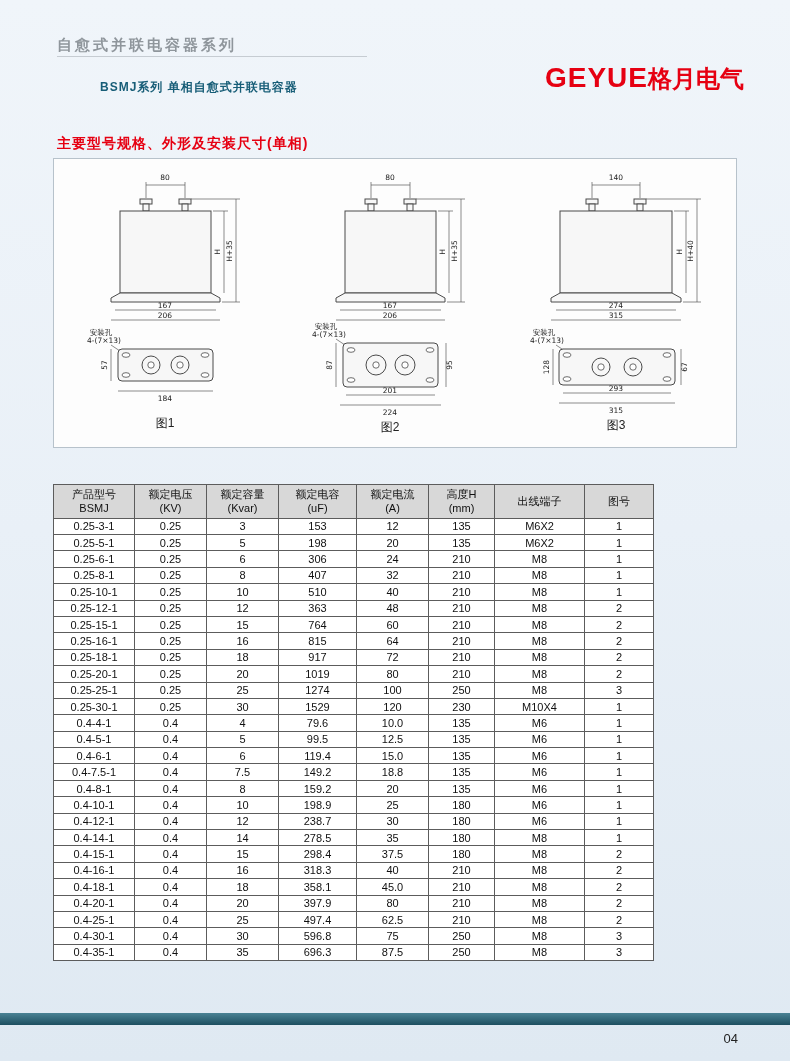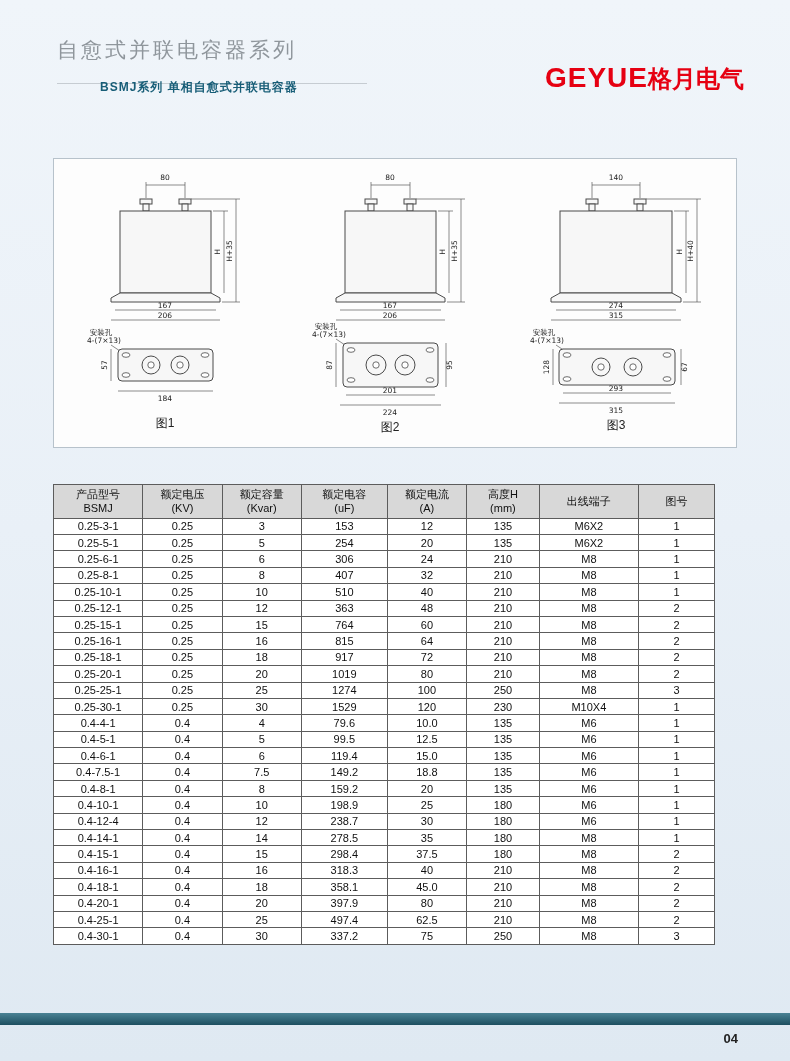--- a/index.html
+++ b/index.html
@@ -5,22 +5,22 @@
   * { margin:0; padding:0; box-sizing:border-box; }
   html,body { background:#b9cfdf; }
   body { font-family:"Liberation Sans","DejaVu Sans",sans-serif; }
   .page {
     position:relative; width:790px; height:1061px; margin:0 auto;
     background:linear-gradient(180deg,#f0f5fa 0%, #e9f0f7 50%, #dfe9f2 100%);
     overflow:hidden;
   }
   .series-title {
     position:absolute; left:57px; top:36px; width:310px;
-    font-size:21px; font-weight:normal; color:#8f969c; letter-spacing:3px;
-    padding-bottom:19px; border-bottom:1px solid #c6ccd2;
+    font-size:15px; font-weight:bold; color:#8f969c; letter-spacing:3px;
+    padding-bottom:1px; border-bottom:1px solid #c6ccd2;
   }
   .subtitle {
     position:absolute; left:100px; top:79px;
     font-size:12px; font-weight:bold; color:#175d77; letter-spacing:1px;
   }
   .brand { position:absolute; right:46px; top:62px; color:#e60012; white-space:nowrap; }
   .brand-en { font-size:28px; font-weight:bold; letter-spacing:1px; }
   .brand-cn { font-size:24px; font-weight:bold; }
   .section-title {
     position:absolute; left:57px; top:135px;
@@ -31,51 +31,52 @@
     background:#fdfdfd; border:1px solid #b7c2cb;
     display:flex; justify-content:space-evenly; align-items:flex-start; padding-top:8px;
   }
   .fig { display:block; }
   .part { fill:#f7f7f7; stroke:#4a4a4a; stroke-width:1; }
   .hole { fill:#ffffff; stroke:#4a4a4a; stroke-width:0.8; }
   .dim  { stroke:#5a5a5a; stroke-width:0.7; }
   text.dt { font-size:7.5px; fill:#222; text-anchor:middle; font-family:"DejaVu Sans",sans-serif; }
   text.figlabel { font-size:12px; fill:#222; text-anchor:middle; font-family:"Liberation Sans",sans-serif; }
   .spec-table {
-    position:absolute; left:53px; top:484px; width:662px;
+    position:absolute; left:53px; top:484px; width:601px;
     border-collapse:collapse; font-size:11px; color:#101010;
     background:#fff;
   }
   .spec-table th {
     border:1px solid #5c5c5c; background:#d8d8d8; font-weight:normal;
     padding:2px 0; line-height:1.3; font-size:11px;
   }
   .spec-table td {
     border:1px solid #5c5c5c; text-align:center; padding:0; height:16.4px;
   }
   .footer-bar {
     position:absolute; left:0; top:1013px; width:790px; height:12px;
     background:linear-gradient(180deg,#4a8294 0%, #1d4f60 100%);
   }
   .page-number {
     position:absolute; right:52px; top:1031px;
-    font-size:13px; font-weight:bold; color:#222;
+    font-size:13px; font-weight:normal; color:#222;
   }
 </style>
 </head>
 <body>
 
 <div class="page">
 
   <div class="series-title">自愈式并联电容器系列</div>
   <div class="subtitle">BSMJ系列 单相自愈式并联电容器</div>
   <div class="brand">
     <span class="brand-en">GEYUE</span><span class="brand-cn">格月电气</span>
   </div>
 
+  <div class="section-title">主要型号规格、外形及安装尺寸(单相)</div>
 
   <div class="drawings">
 
     <svg class="fig" width="215" height="272" viewBox="0 0 215 272">
       <line class="dim" x1="83" y1="31" x2="83" y2="15"></line>
       <line class="dim" x1="122" y1="31" x2="122" y2="15"></line>
       <line class="dim" x1="83" y1="18" x2="122" y2="18"></line>
       <text class="dt" x="102" y="13">80</text>
       <rect class="part" x="77" y="32" width="12" height="5"></rect>
       <rect class="part" x="80" y="37" width="6" height="7"></rect>
@@ -260,21 +261,21 @@
           <td>153</td>
           <td>12</td>
           <td>135</td>
           <td>M6X2</td>
           <td>1</td>
         </tr>
         <tr>
           <td>0.25-5-1</td>
           <td>0.25</td>
           <td>5</td>
-          <td>254</td>
+          <td>198</td>
           <td>20</td>
           <td>135</td>
           <td>M6X2</td>
           <td>1</td>
         </tr>
         <tr>
           <td>0.25-6-1</td>
           <td>0.25</td>
           <td>6</td>
           <td>306</td>
@@ -427,21 +428,21 @@
           <td>0.4-10-1</td>
           <td>0.4</td>
           <td>10</td>
           <td>198.9</td>
           <td>25</td>
           <td>180</td>
           <td>M6</td>
           <td>1</td>
         </tr>
         <tr>
-          <td>0.4-12-4</td>
+          <td>0.4-12-1</td>
           <td>0.4</td>
           <td>12</td>
           <td>238.7</td>
           <td>30</td>
           <td>180</td>
           <td>M6</td>
           <td>1</td>
         </tr>
         <tr>
           <td>0.4-14-1</td>
@@ -500,25 +501,35 @@
           <td>497.4</td>
           <td>62.5</td>
           <td>210</td>
           <td>M8</td>
           <td>2</td>
         </tr>
         <tr>
           <td>0.4-30-1</td>
           <td>0.4</td>
           <td>30</td>
-          <td>337.2</td>
+          <td>596.8</td>
           <td>75</td>
           <td>250</td>
           <td>M8</td>
           <td>3</td>
         </tr>
+        <tr>
+          <td>0.4-35-1</td>
+          <td>0.4</td>
+          <td>35</td>
+          <td>696.3</td>
+          <td>87.5</td>
+          <td>250</td>
+          <td>M8</td>
+          <td>3</td>
+        </tr>
       </tbody>
   </table>
 
   <div class="footer-bar"></div>
   <div class="page-number">04</div>
 
 </div>
 
 </body></html>

